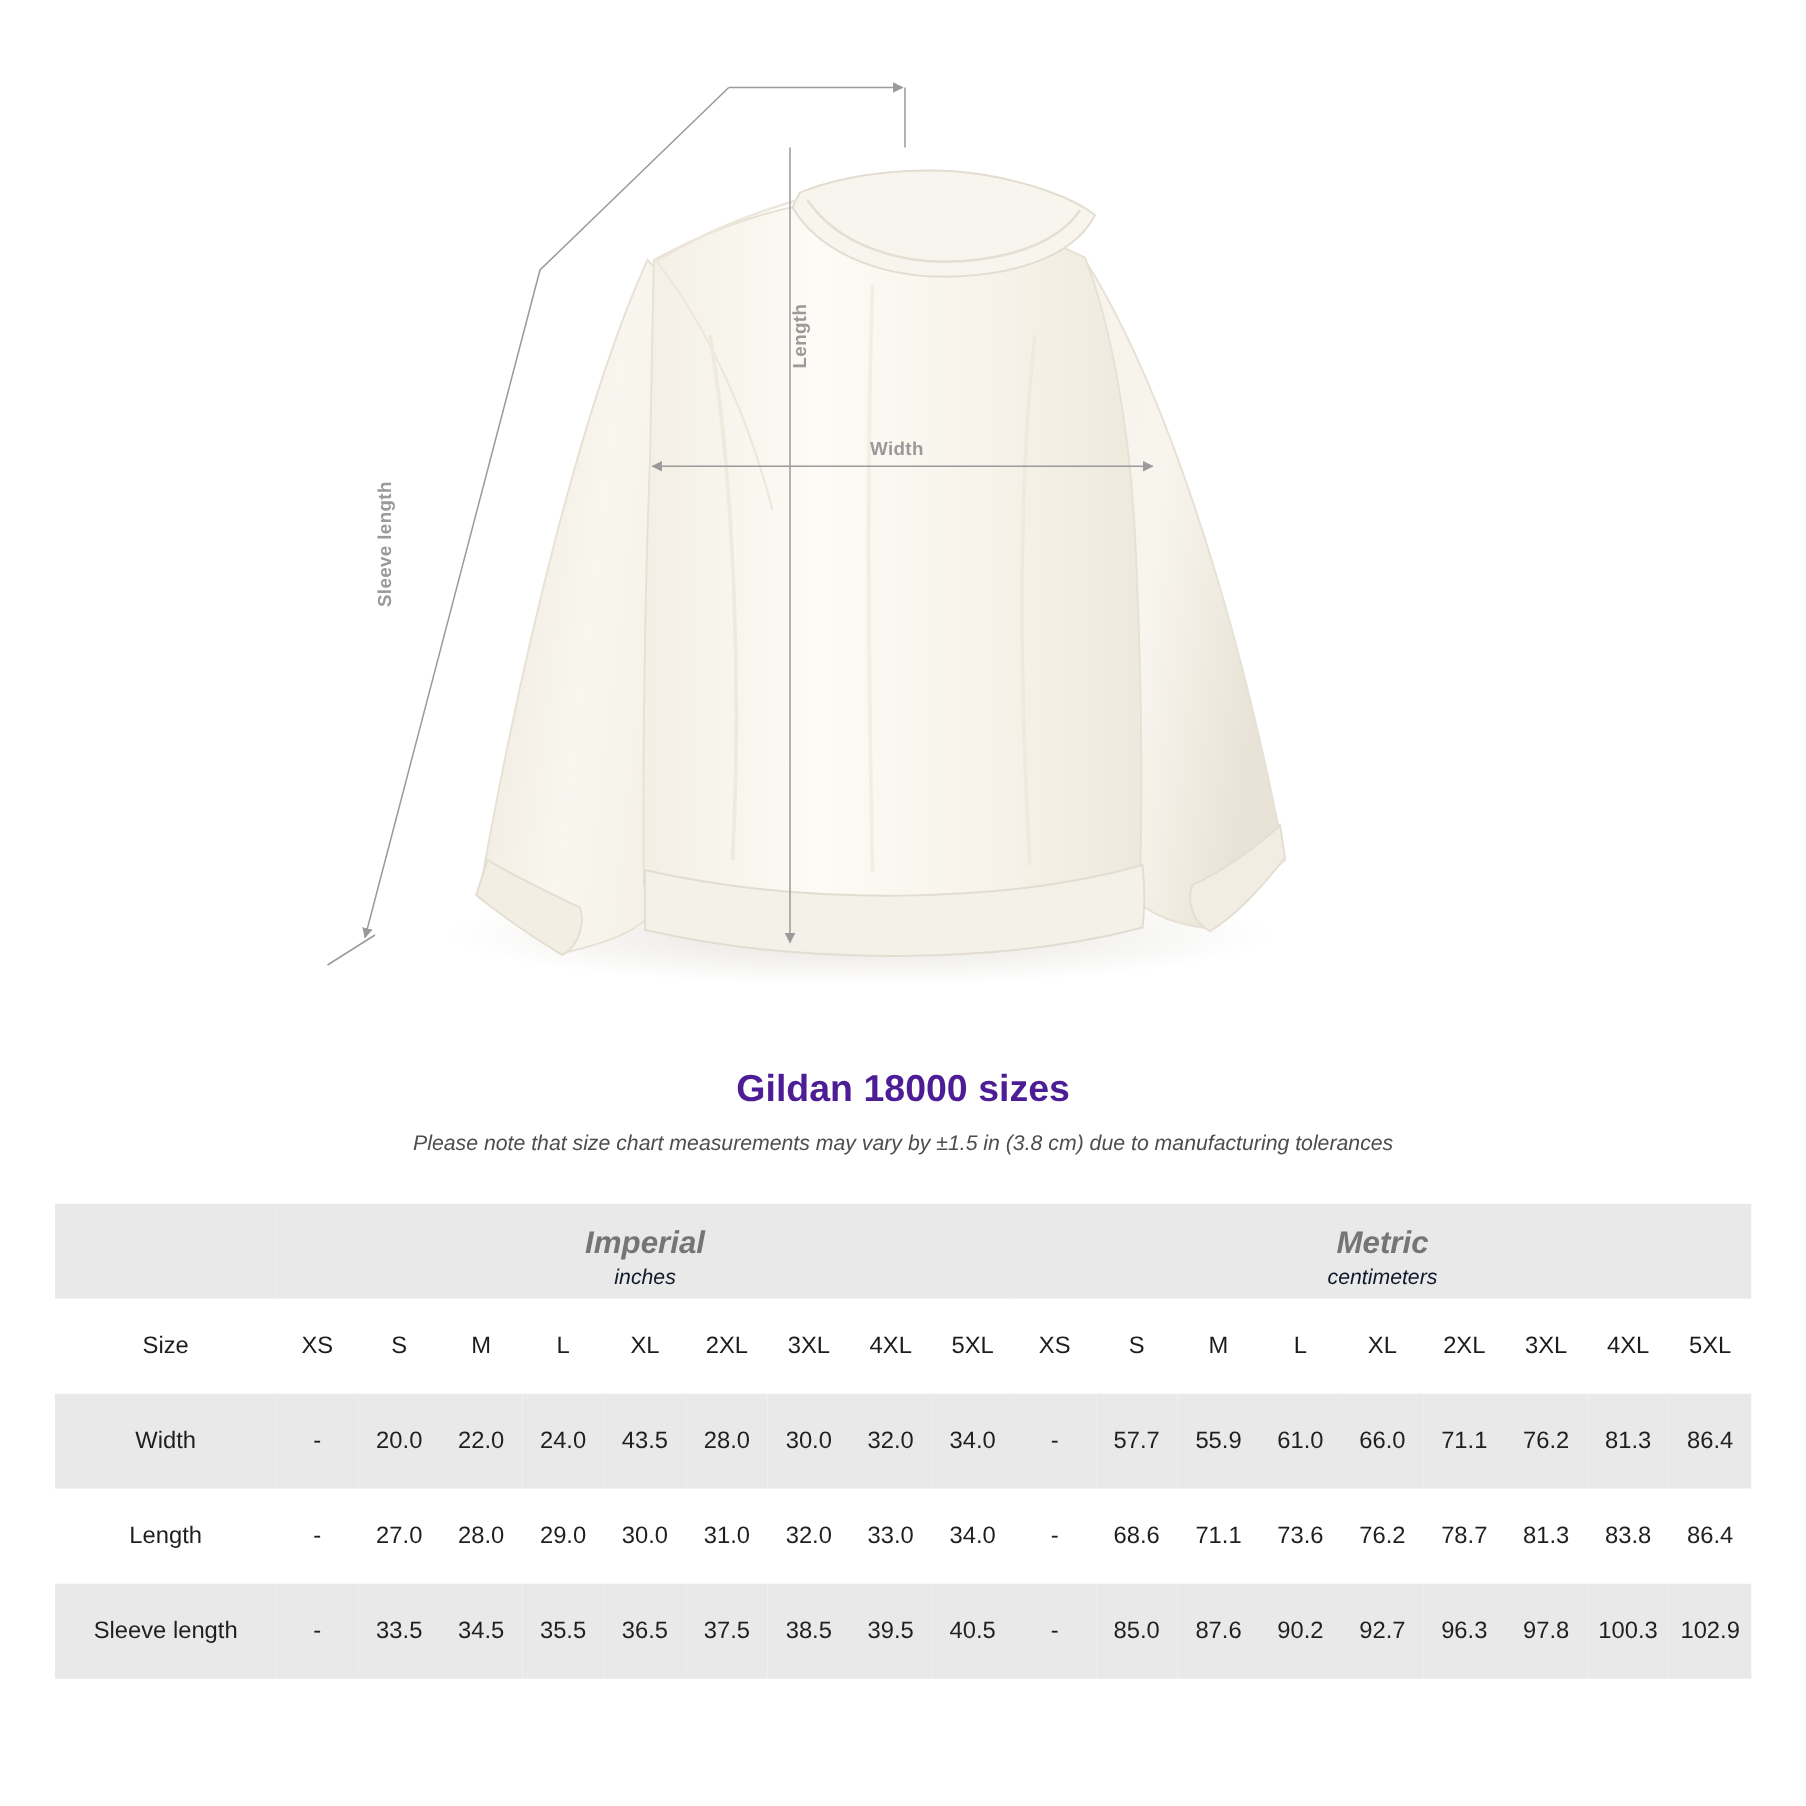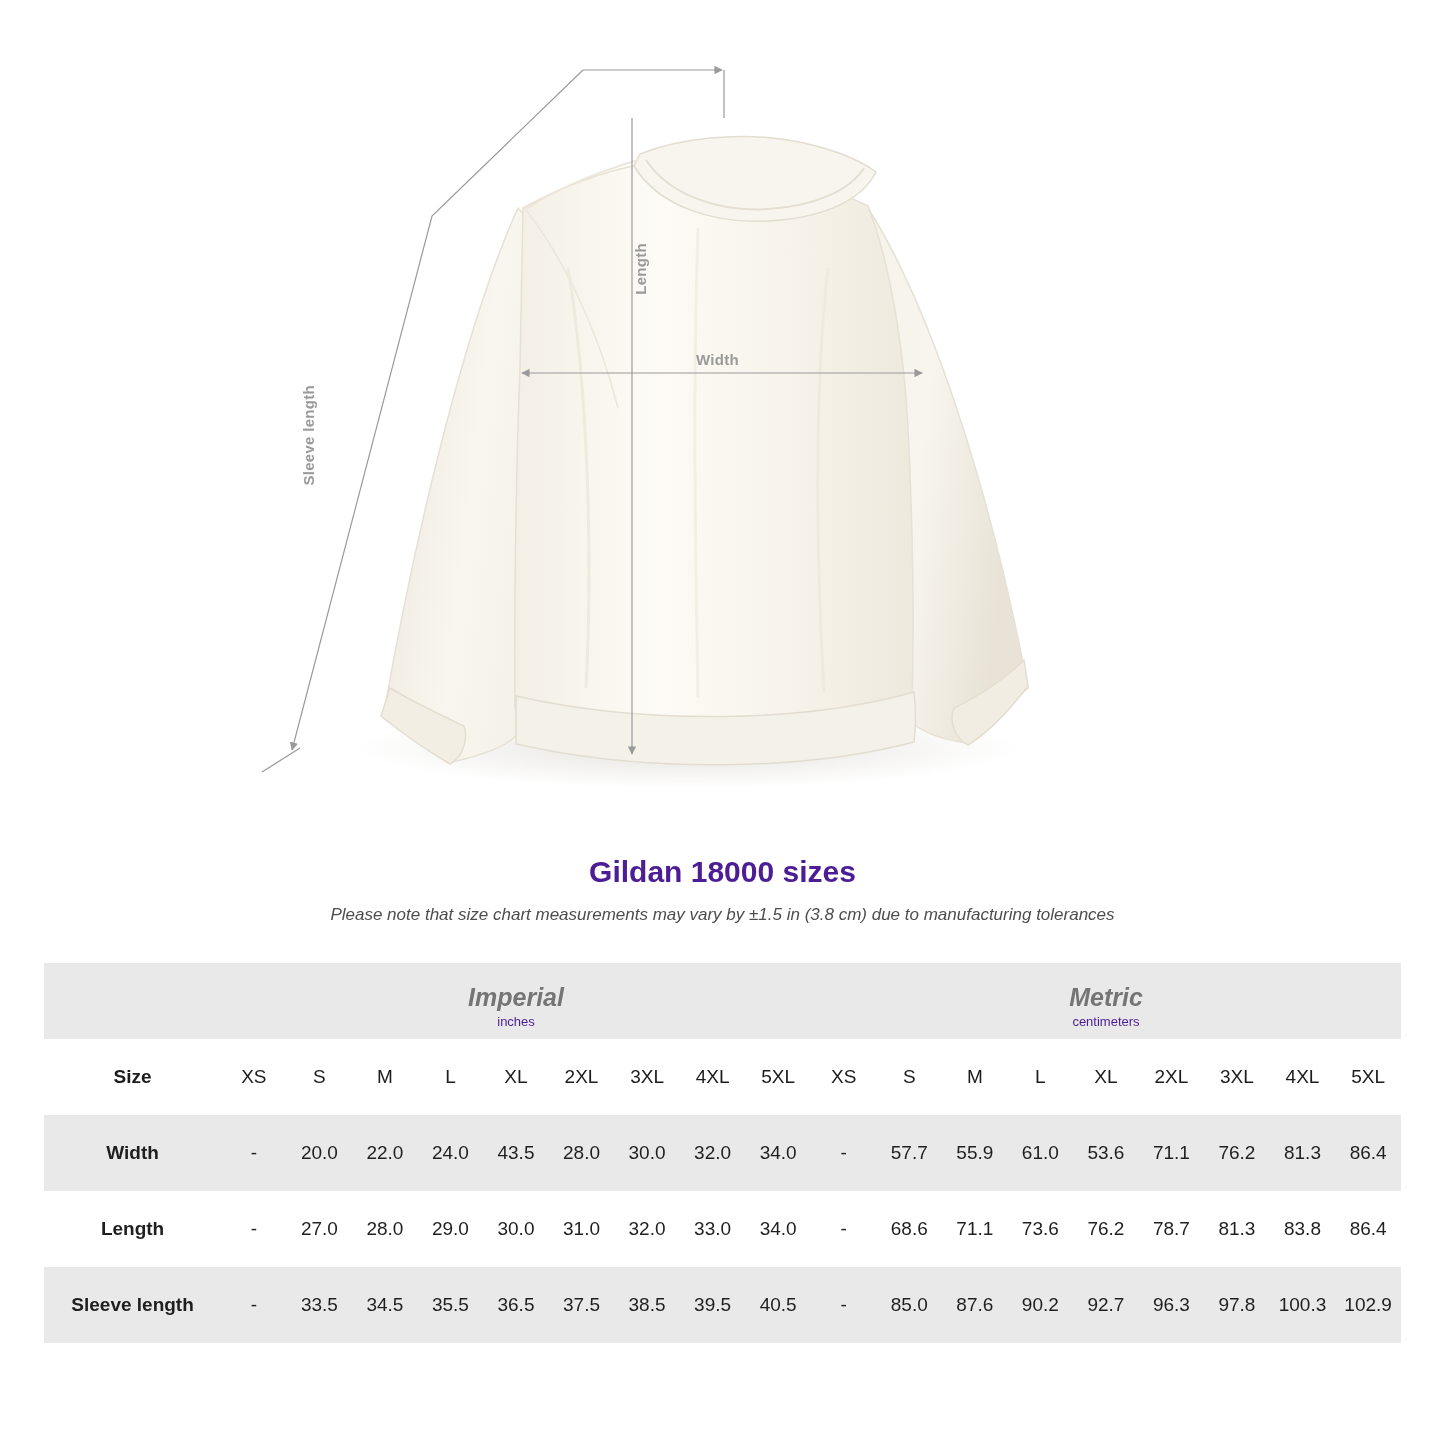--- a/index.html
+++ b/index.html
@@ -111,33 +111,34 @@
   }
   .unit-head .unit-name {
     font-size: 25px;
     font-style: italic;
     font-weight: bold;
     color: #757575;
     line-height: 1.25;
     margin-top: 11px;
   }
   .unit-head .unit-sub {
-    font-size: 13px;
-    color: #4c1d95;
+    font-size: 17px;
+    font-style: italic;
+    color: #0f172a;
     line-height: 1.4;
   }
   tr.row-head td {
     background: #ffffff;
     font-size: 19px;
     font-weight: normal;
     color: #1c1c1c;
   }
   tr.row-head td.rowlabel,
   tr.row-data td.rowlabel {
-    font-weight: bold;
+    font-weight: normal;
     font-size: 19px;
   }
   tr.band td {
     background: #e9e9e9;
   }
   tr.plain td {
     background: #ffffff;
   }
   col.c-label { width: 177px; }
   col.c-cell  { width: 65.5px; }
@@ -300,21 +301,21 @@
           <td>24.0</td>
           <td>43.5</td>
           <td>28.0</td>
           <td>30.0</td>
           <td>32.0</td>
           <td>34.0</td>
           <td>-</td>
           <td>57.7</td>
           <td>55.9</td>
           <td>61.0</td>
-          <td>53.6</td>
+          <td>66.0</td>
           <td>71.1</td>
           <td>76.2</td>
           <td>81.3</td>
           <td>86.4</td>
         </tr>
 
         <tr class="row-data plain">
           <td class="rowlabel">Length</td>
           <td>-</td>
           <td>27.0</td>

